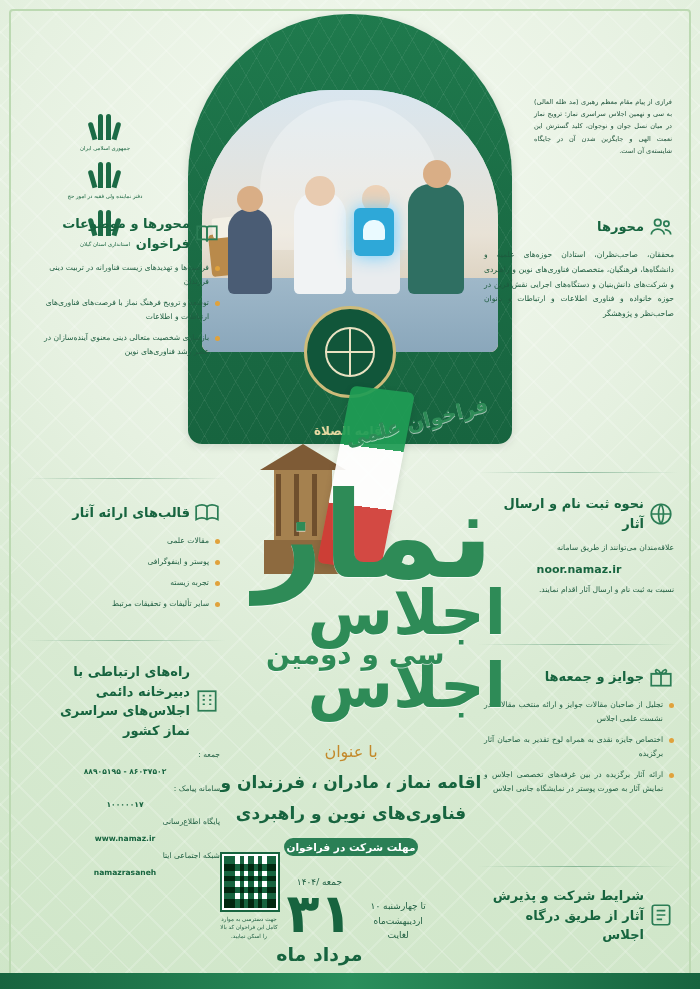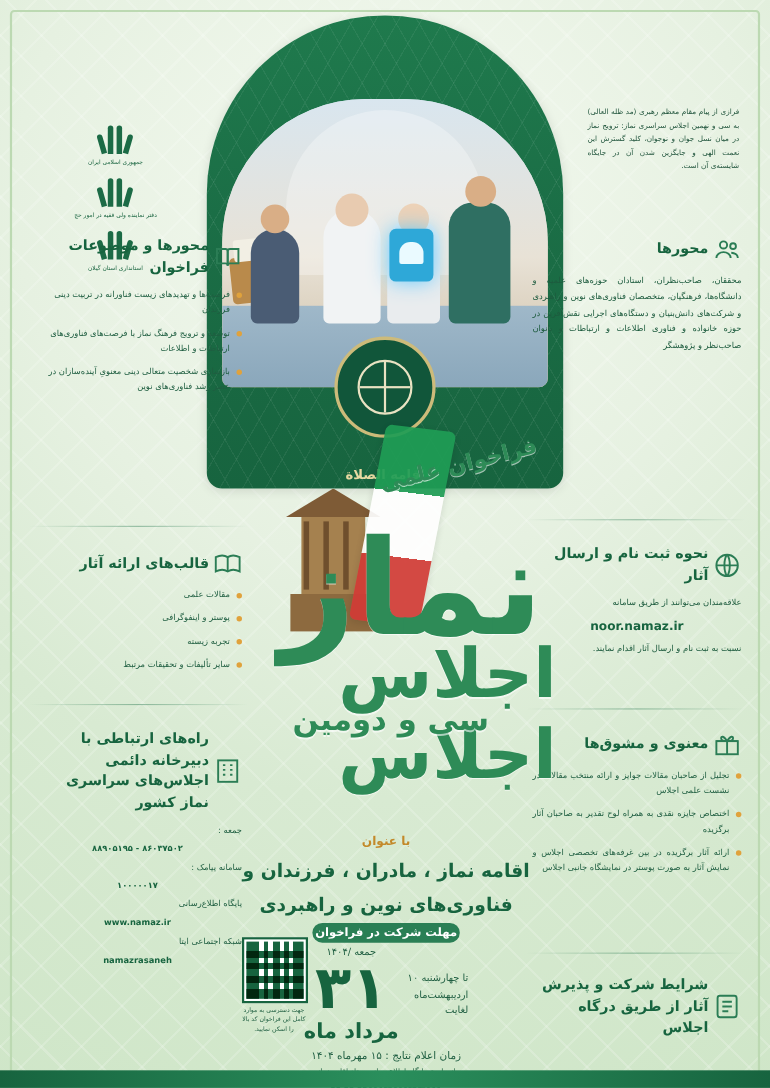--- a/index.html
+++ b/index.html
@@ -155,35 +155,35 @@
   .tower{
     position:absolute;left:64px;top:74px;width:86px;height:130px;
   }
   .tower .roof{position:absolute;left:0;top:0;width:86px;height:26px;background:#7e5b36;clip-path:polygon(50% 0,100% 100%,0 100%);}
   .tower .body{position:absolute;left:14px;top:26px;width:58px;height:70px;background:#a5814f;}
   .tower .base{position:absolute;left:4px;top:96px;width:78px;height:34px;background:#8d6a3f;}
   .tower .col{position:absolute;top:30px;width:5px;height:62px;background:#6f4f2d;}
 
   
   .subtitle-wrap{position:absolute;left:198px;top:742px;width:306px;text-align:center;}
-  .ba-onvan{font-size:11px;color:#c3892a;font-weight:bold;margin-bottom:6px;margin-top:16px;}
+  .ba-onvan{font-size:16px;color:#c3892a;font-weight:normal;margin-bottom:6px;}
   .subtitle{font-size:17px;line-height:1.85;font-weight:bold;color:#17643f;}
 
   
   .bottom{
     position:absolute;left:198px;top:836px;width:306px;height:128px;
     text-align:center;color:#17643f;
   }
   .deadline-label{
     display:inline-block;background:#2a7f55;color:#fff;font-size:10.5px;font-weight:bold;
-    padding:3px 2px;border-radius:10px;margin-bottom:4px;
+    padding:3px 2px;border-radius:10px;margin-bottom:21px;
   }
   .big-date{display:flex;align-items:center;justify-content:center;gap:8px;}
   .num31{font-size:54px;font-weight:bold;color:#17643f;line-height:1;}
-  .date-right{font-size:9px;line-height:1.6;text-align:right;color:#1f5e41;}
+  .date-right{font-size:9px;line-height:1.6;color:#1f5e41;}
   .mordad{font-size:19px;font-weight:bold;color:#17643f;margin-top:2px;}
   .result-row{font-size:9.5px;margin-top:6px;color:#1f5e41;}
   .site-note{font-size:7px;margin-top:4px;color:#2b6a4a;}
   .site-url{font-size:13px;font-weight:bold;color:#17643f;direction:ltr;margin-top:1px;}
 
   
   .qr-box{position:absolute;left:218px;top:852px;width:62px;text-align:center;}
   .qr{width:60px;height:60px;background:#fff;border:2px solid #17643f;padding:2px;box-sizing:border-box;}
   .qr i{display:block;width:100%;height:100%;
     background-image:
@@ -347,21 +347,21 @@
 
   <div class="card right r3">
     <div class="head">
       <span class="ic">
         <svg viewBox="0 0 24 24" fill="none" stroke="currentColor" stroke-width="1.6">
             <rect x="3" y="9" width="18" height="11"></rect>
             <path d="M3 9h18M12 9v11"></path>
             <path d="M12 9C9 9 7 8 7 6.5S9 4 12 9zM12 9c3 0 5-1 5-2.5S15 4 12 9z"></path>
           </svg>
       </span>
-      <span class="ttl">معنوی و مشوق‌ها</span>
+      <span class="ttl">جوایز و جمعه‌ها</span>
     </div>
     <ul>
       <li>تجلیل از صاحبان مقالات جوایز و ارائه منتخب مقالات در نشست علمی اجلاس</li>
       <li>اختصاص جایزه نقدی به همراه لوح تقدیر به صاحبان آثار برگزیده</li>
       <li>ارائه آثار برگزیده در بین غرفه‌های تخصصی اجلاس و نمایش آثار به صورت پوستر در نمایشگاه جانبی اجلاس</li>
     </ul>
   </div>
   <div class="divider dv-r3"></div>
 
   <div class="card right r4">

